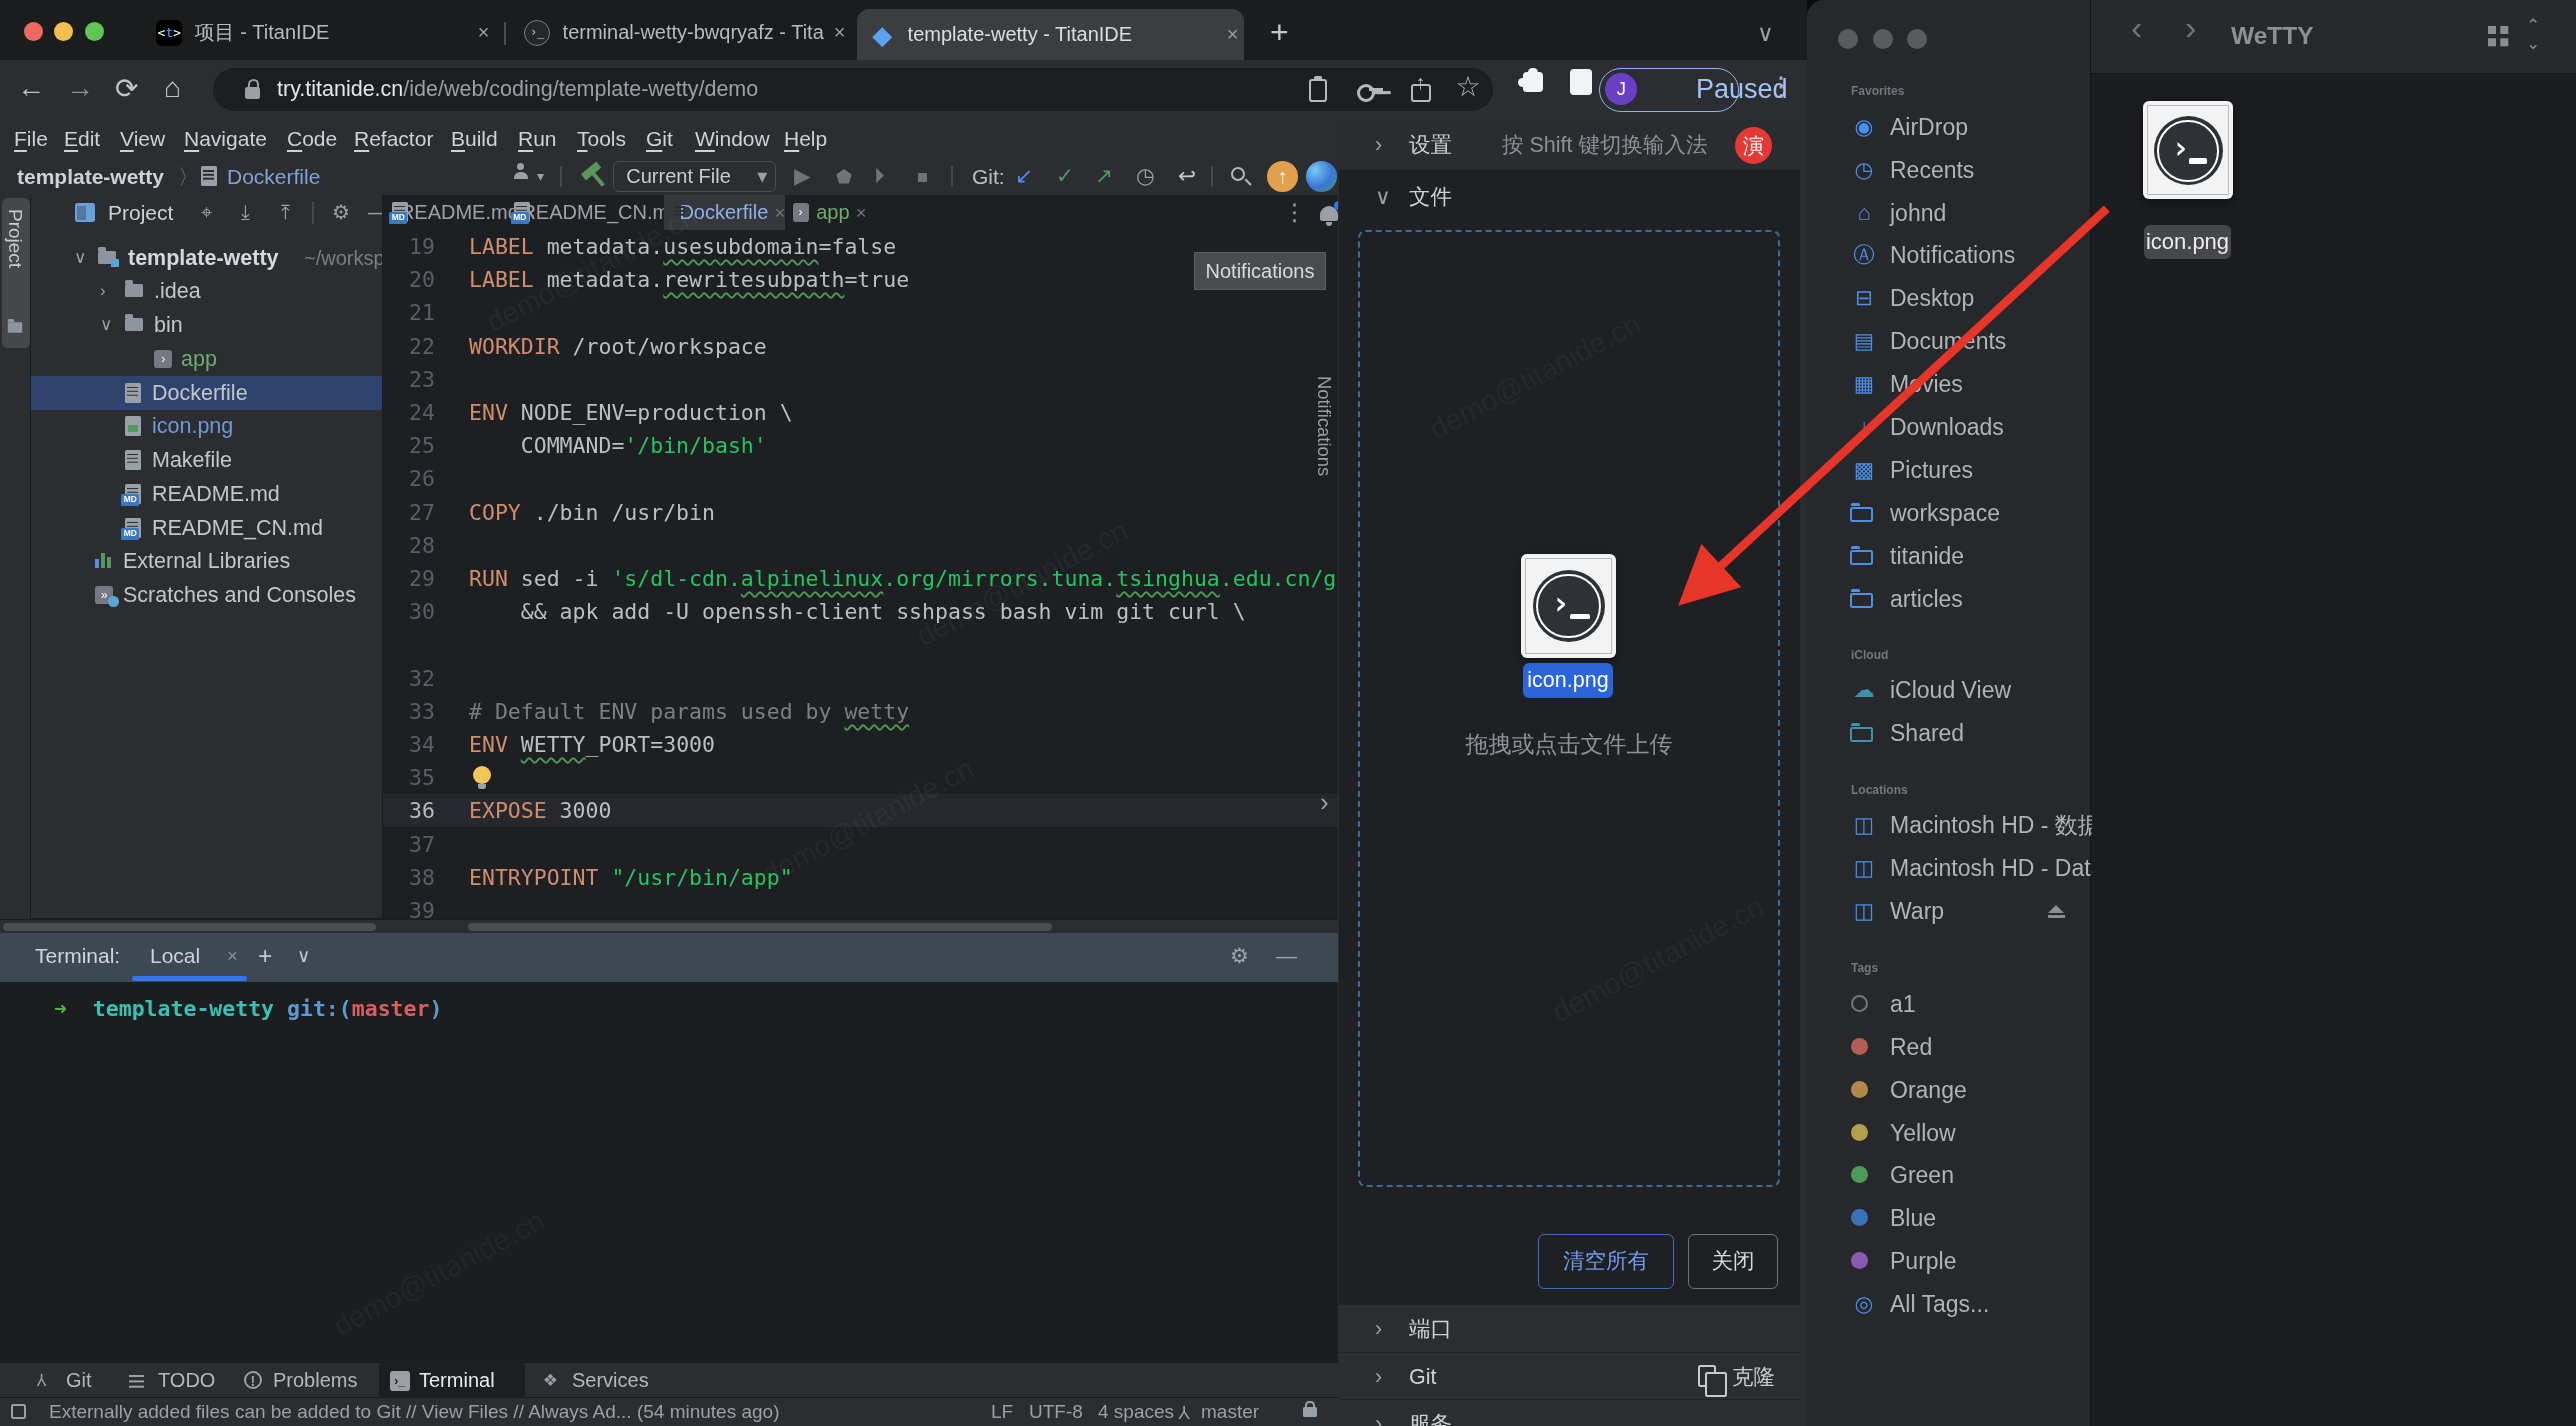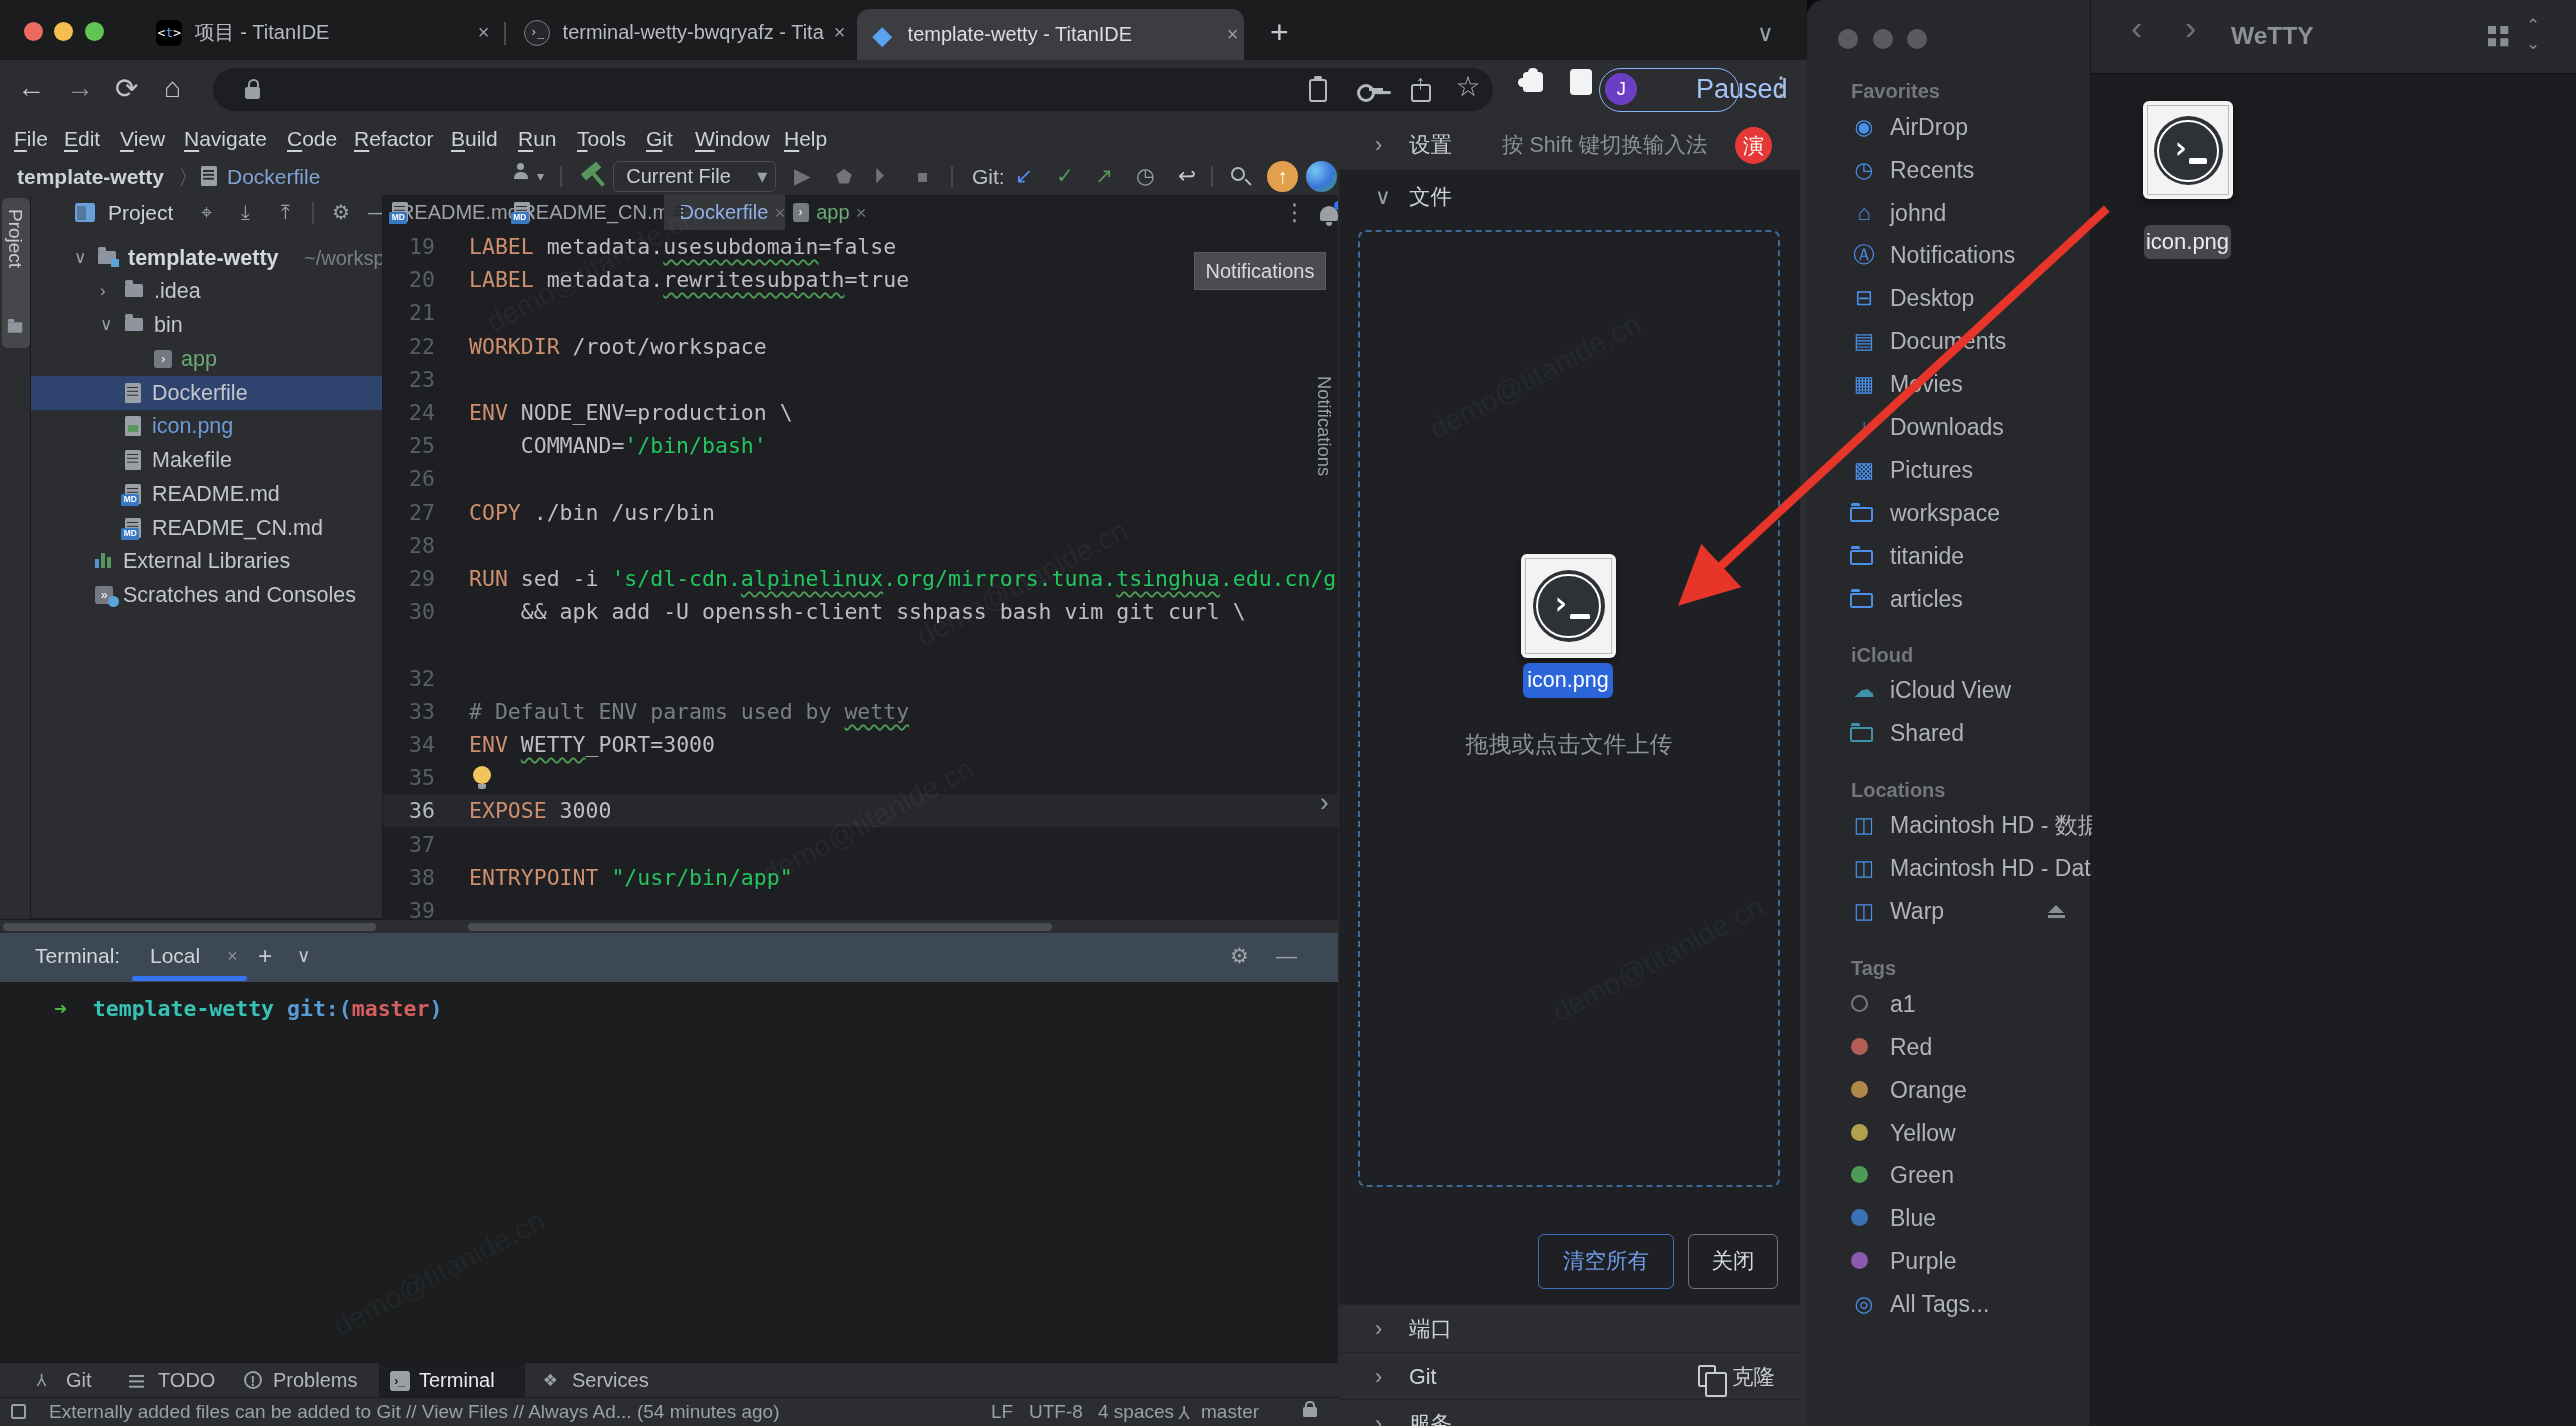--- a/index.html
+++ b/index.html
@@ -159,21 +159,21 @@
   .rbtn{position:absolute;top:1114px;height:55px;border-radius:6.1px;background:transparent;font-size:21.5px;text-align:center;line-height:52px;}
   .rsections{position:absolute;left:0;top:1184px;width:100%;height:123px;background:#2b2d30;}
   .rsrow{position:absolute;left:0;width:100%;height:48px;border-top:1.5px solid #222427;font-size:21.5px;line-height:48px;}
   .cloneic{position:absolute;top:12.3px;width:18.4px;height:21.5px;border:2.3px solid #c8cbd0;border-radius:2.3px;}
   .cloneic::after{content:"";position:absolute;left:4.6px;top:4.6px;width:18.4px;height:21.5px;border:2.3px solid #c8cbd0;border-radius:2.3px;background:#2b2d30;}
 
   
   .finder{position:absolute;left:1807px;top:0;width:769px;height:1426px;background:#1b1d20;border-radius:17px 0 0 0;overflow:hidden;}
   .fsidebar{position:absolute;left:0;top:0;width:284px;height:1426px;background:#27282c;border-right:1.5px solid #141517;}
   .fdot{position:absolute;top:29px;width:20px;height:20px;border-radius:50%;background:#5a5b5f;}
-  .fshead{position:absolute;left:44px;height:34px;line-height:34px;font-size:20px;font-weight:bold;color:#73767c;}
+  .fshead{position:absolute;left:44px;height:34px;line-height:34px;font-size:12px;font-weight:bold;color:#73767c;}
   .fsitem{position:absolute;left:0;width:100%;height:34px;line-height:34px;font-size:23px;color:#b0b3b8;white-space:nowrap;}
   .fsic{position:absolute;left:40px;width:34px;text-align:center;color:#4a8fe8;font-size:21.5px;}
   .fsic.teal{color:#3e93ab;}
   .fsfolder{position:absolute;left:43px;top:10.7px;width:23px;height:15.3px;background:transparent;border:2.3px solid #4a8fe8;border-radius:2.3px;}
   .fsfolder::before{content:"";position:absolute;left:-0.8px;top:-6.1px;width:9.2px;height:3.8px;background:#4a8fe8;border-radius:1.5px 1.5px 0 0;}
   .fsfolder.teal{border-color:#3e93ab;}.fsfolder.teal::before{background:#3e93ab;}
   .tagdot{position:absolute;left:44px;top:8.4px;width:17px;height:17px;border-radius:50%;}
   .ejectcss{position:absolute;right:26px;top:10.7px;width:0;height:0;border-left:8.4px solid transparent;border-right:8.4px solid transparent;border-bottom:8.4px solid #8a8d92;}
   .ejectcss::after{content:"";position:absolute;left:-8.4px;top:10px;width:17px;height:3.1px;background:#8a8d92;}
   .ftoolbar{position:absolute;left:284px;top:0;width:485px;height:74px;background:#28292d;border-bottom:1.5px solid #141517;}
@@ -218,20 +218,23 @@
       <div class="tabchev" style="left:1757px;">∨</div>
     </div>
     <div class="urlrow">
       <div class="navic" style="left:17px;">←</div>
       <div class="navic" style="left:66px;color:#8b8e93;">→</div>
       <div class="navic" style="left:115px;">⟳</div>
       <div class="navic" style="left:164px;">⌂</div>
       <div class="urlpill">
         <div class="lockarc"></div>
         <div class="lockbody"></div>
+        <div class="urltext">
+          <span class="urldomain">try.titanide.cn</span><span class="urlpath">/ide/web/coding/template-wetty/demo</span>
+        </div>
         <div class="pill-ic clip" style="left:1096px;"></div>
         <div class="pill-ic keyic" style="left:1144px;"></div>
         <div class="pill-ic shareic" style="left:1198px;"></div>
         <div class="pill-ic" style="left:1242px;font-size:28px;top:6.1px;">☆</div>
       </div>
       <div class="puzzle" style="left:1523px;"></div>
       <div class="sidepanel-ic" style="left:1570px;"></div>
       <div class="profilepill" style="left:1599px;">
         <div class="avatar">J</div>
         <div class="paused">Paused</div>

